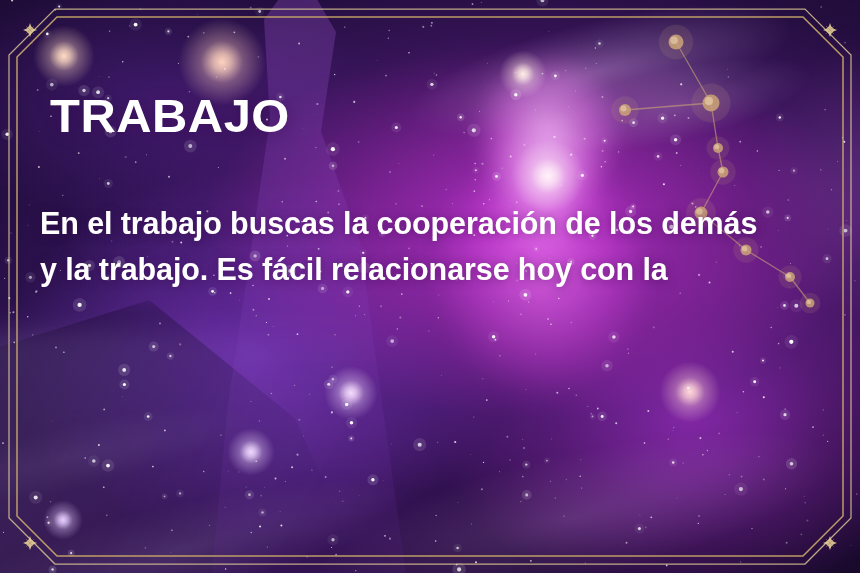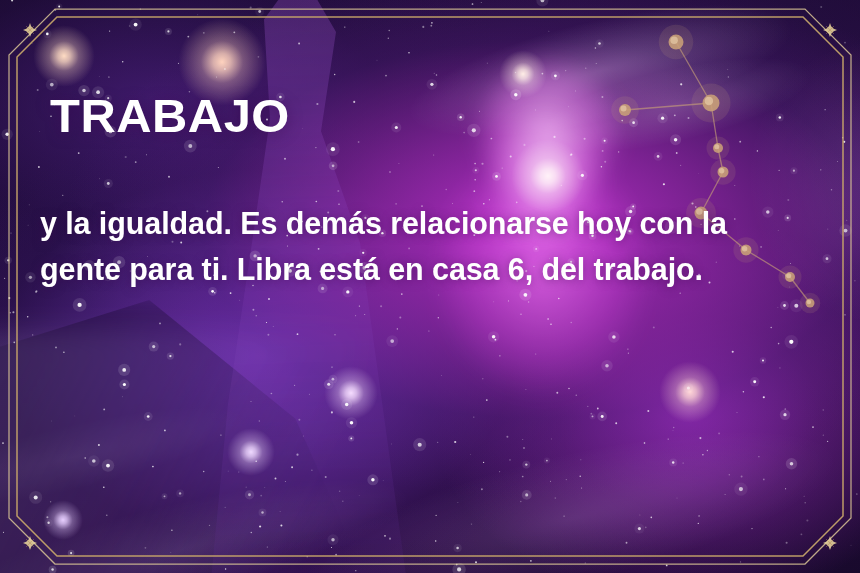--- a/index.html
+++ b/index.html
@@ -777,18 +777,18 @@
       </g>
       <g opacity="0.9">
         <path d="M 830 536 Q 831.19 541.81 837 543 Q 831.19 544.19 830 550 Q 828.81 544.19 823 543 Q 828.81 541.81 830 536 Z" fill="#e4cf9a"></path>
         <path d="M 826.36 539.36 L 833.64 546.64 M 826.36 546.64 L 833.64 539.36" stroke="#c9a86a" stroke-width="0.9" opacity="0.75"></path>
       </g>
     </svg>
 
   <div id="content">
     <div id="title">TRABAJO</div>
     <div id="body">
-        <p>y la igualdad. Es demás relacionarse hoy con la</p>
-        <p>gente para ti. Libra está en casa 6, del trabajo.</p>
+        <p>En el trabajo buscas la cooperación de los demás</p>
+        <p>y la trabajo. Es fácil relacionarse hoy con la</p>
       </div>
   </div>
 
 </div>
 
 </body></html>

